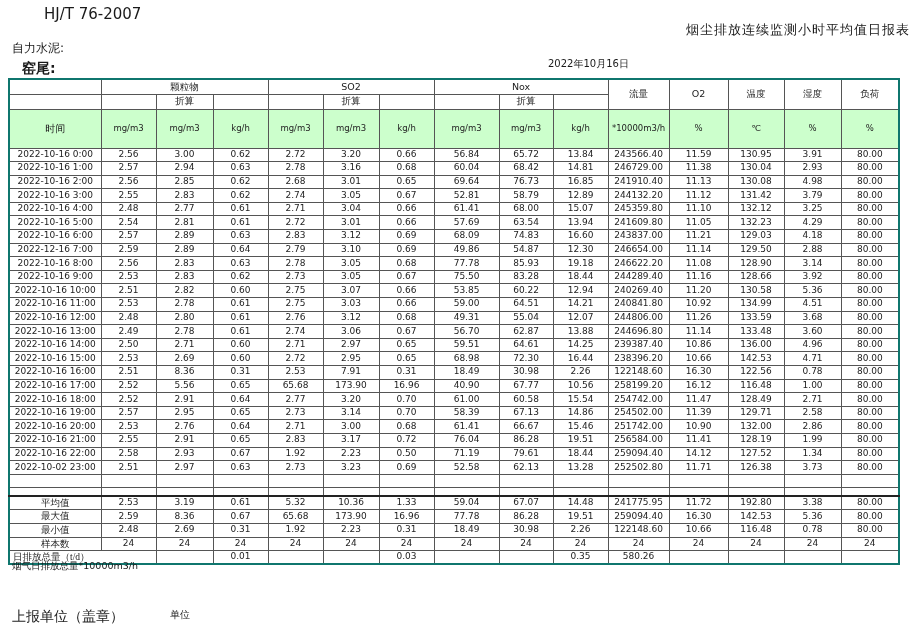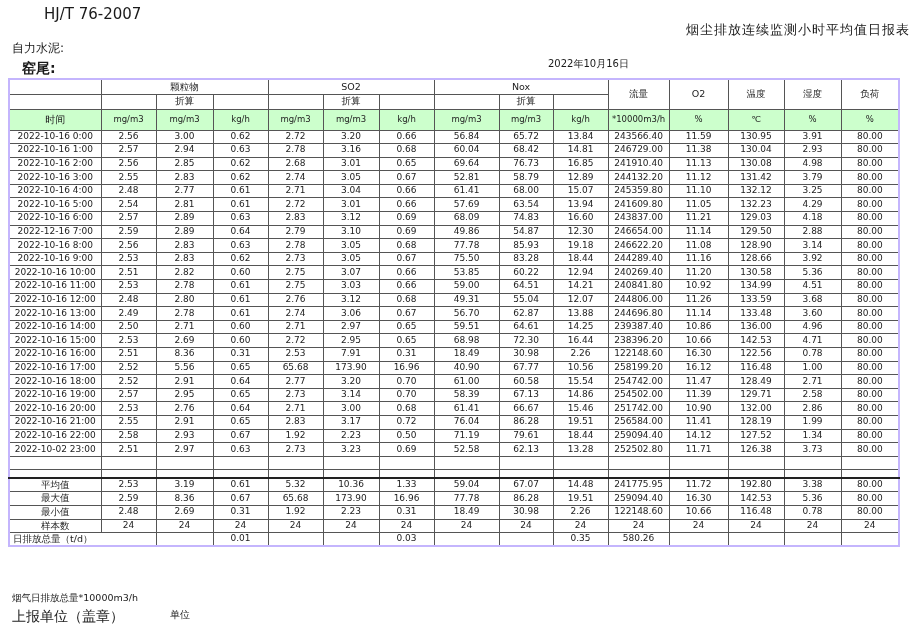--- a/index.html
+++ b/index.html
@@ -15,44 +15,44 @@
   .title { position: absolute; left: 0; top: 21px; width: 100%; text-align: right; font-size: 13px; font-weight: normal; letter-spacing: 1px; }
   .company { position: absolute; left: 12px; top: 40px; font-size: 12px; font-weight: normal; }
   .site { position: absolute; left: 22px; top: 60px; font-size: 14px; font-weight: bold; }
   .date { position: absolute; left: 548px; top: 57px; font-size: 10px; }
 
   table.report {
     position: absolute; left: 8px; top: 78px;
     border-collapse: collapse;
     table-layout: fixed;
     width: 890px;
-    border: 2px solid #c4b5fd;
+    border: 2px solid #0f766e;
   }
   table.report td {
     border: 1px solid #555;
     font-size: 9px;
     text-align: center;
     padding: 0;
     height: 13.6px;
     line-height: 1.1;
     overflow: hidden;
     white-space: nowrap;
     color: #222;
   }
   thead td.h1, thead td.h2 { height: 15px; font-size: 9.5px; }
-  thead tr.units td { background: #ccffcc; height: 21px; font-size: 8.5px; }
+  thead tr.units td { background: #ccffcc; height: 39px; font-size: 8.5px; }
   thead tr.units td.time-h { font-size: 10px; }
   td.time { font-size: 8.5px; }
   tr.spacer1 td { height: 13px; }
   tr.spacer2 td { height: 9px; }
   tr.summary td.label { font-size: 9.5px; }
-  tr.total-row td.label { text-align: left; padding-left: 3px; font-size: 9.5px; }
+  tr.total-row td.label { text-align: left; padding-left: 3px; font-size: 9.5px; font-family: Liberation Serif, serif; }
   tbody tr.first-summary td { border-top: 2px solid #222; }
 
-  .footer-line1 { position: absolute; left: 12px; top: 592px; font-size: 9.5px; }
+  .footer-line1 { position: absolute; left: 12px; top: 560px; font-size: 9.5px; }
   .footer-line2 { position: absolute; left: 12px; top: 608px; font-size: 14px; font-weight: normal; }
   .footer-unit  { position: absolute; left: 170px; top: 608px; font-size: 10px; font-weight: normal; }
 </style>
 </head>
 <body>
 
 <div class="std-no">HJ/T  76-2007</div>
 <div class="title">烟尘排放连续监测小时平均值日报表</div>
 <div class="company">自力水泥:</div>
 <div class="site">窑尾:</div>

